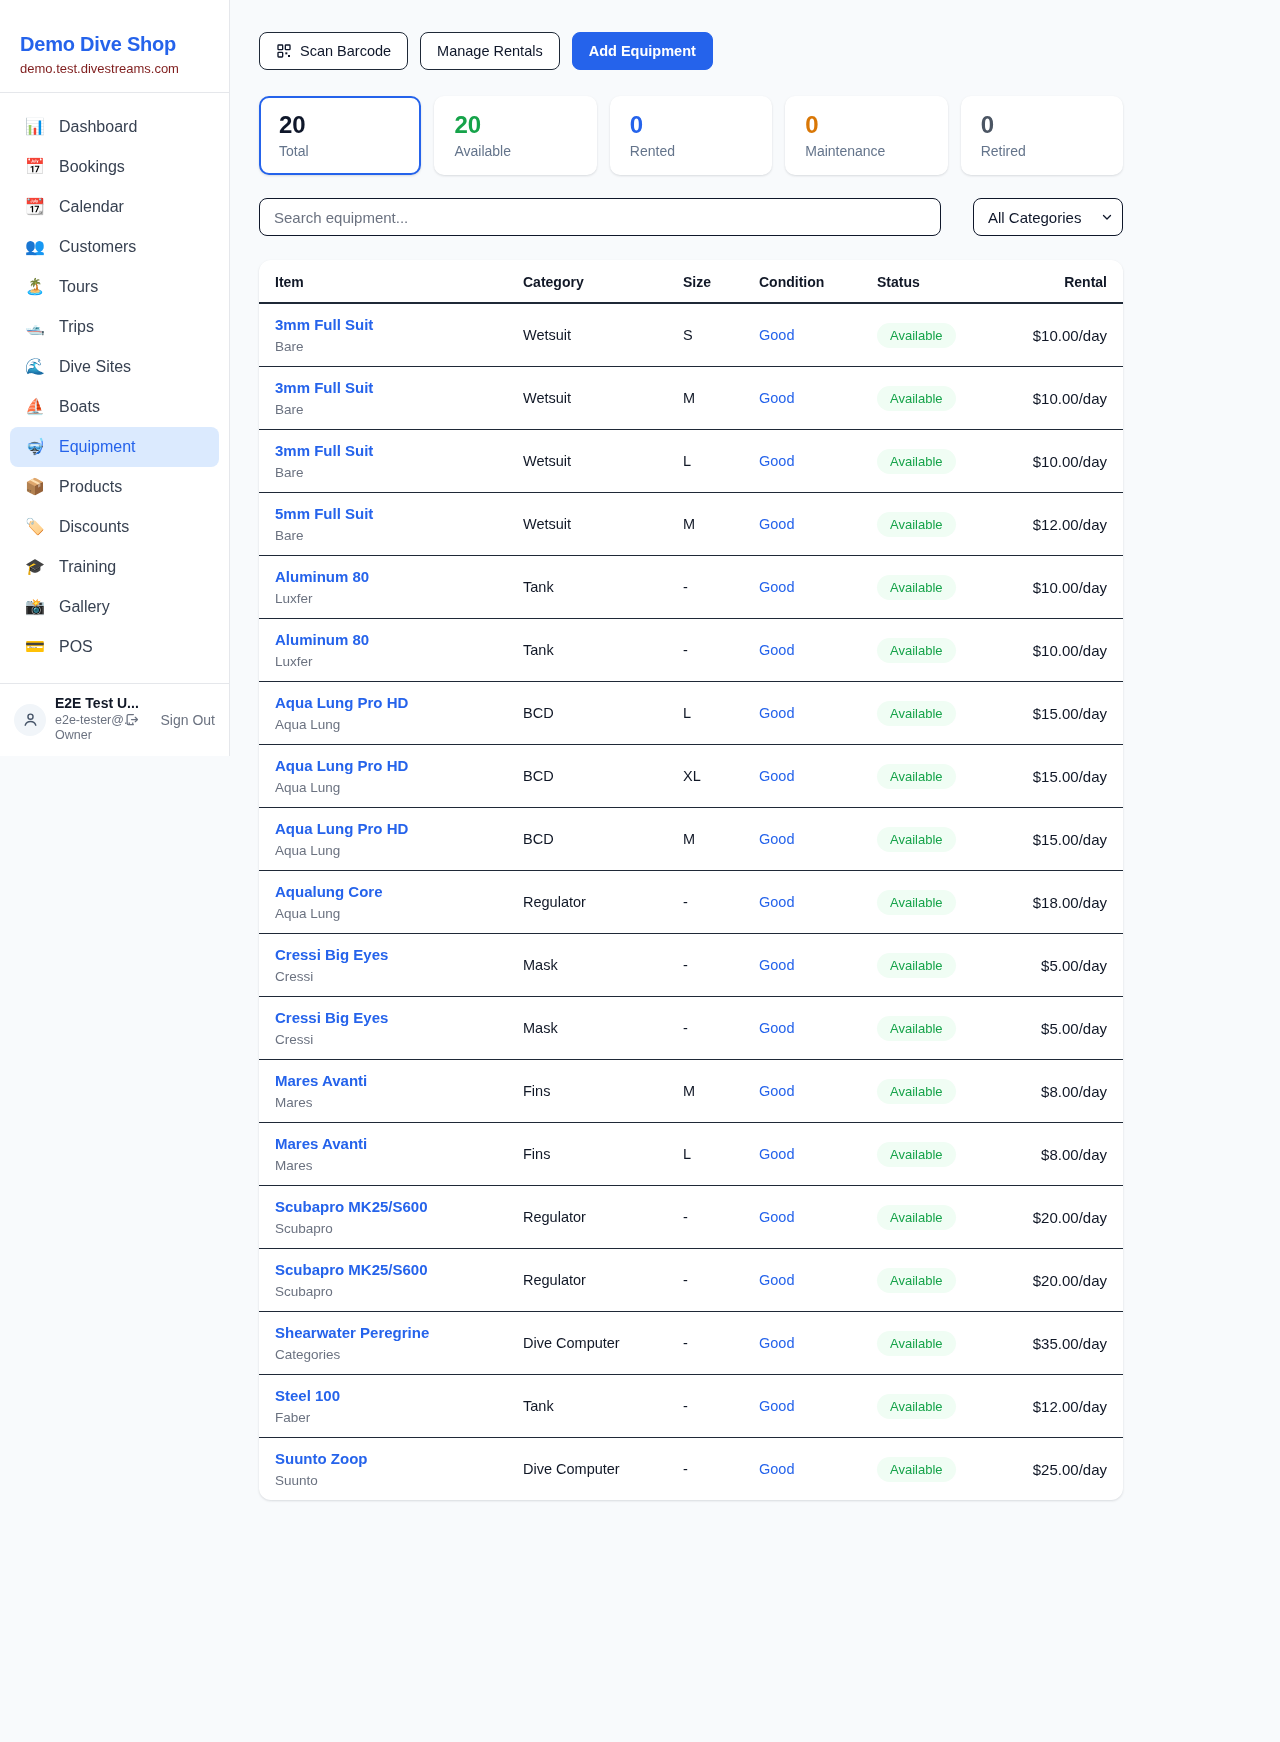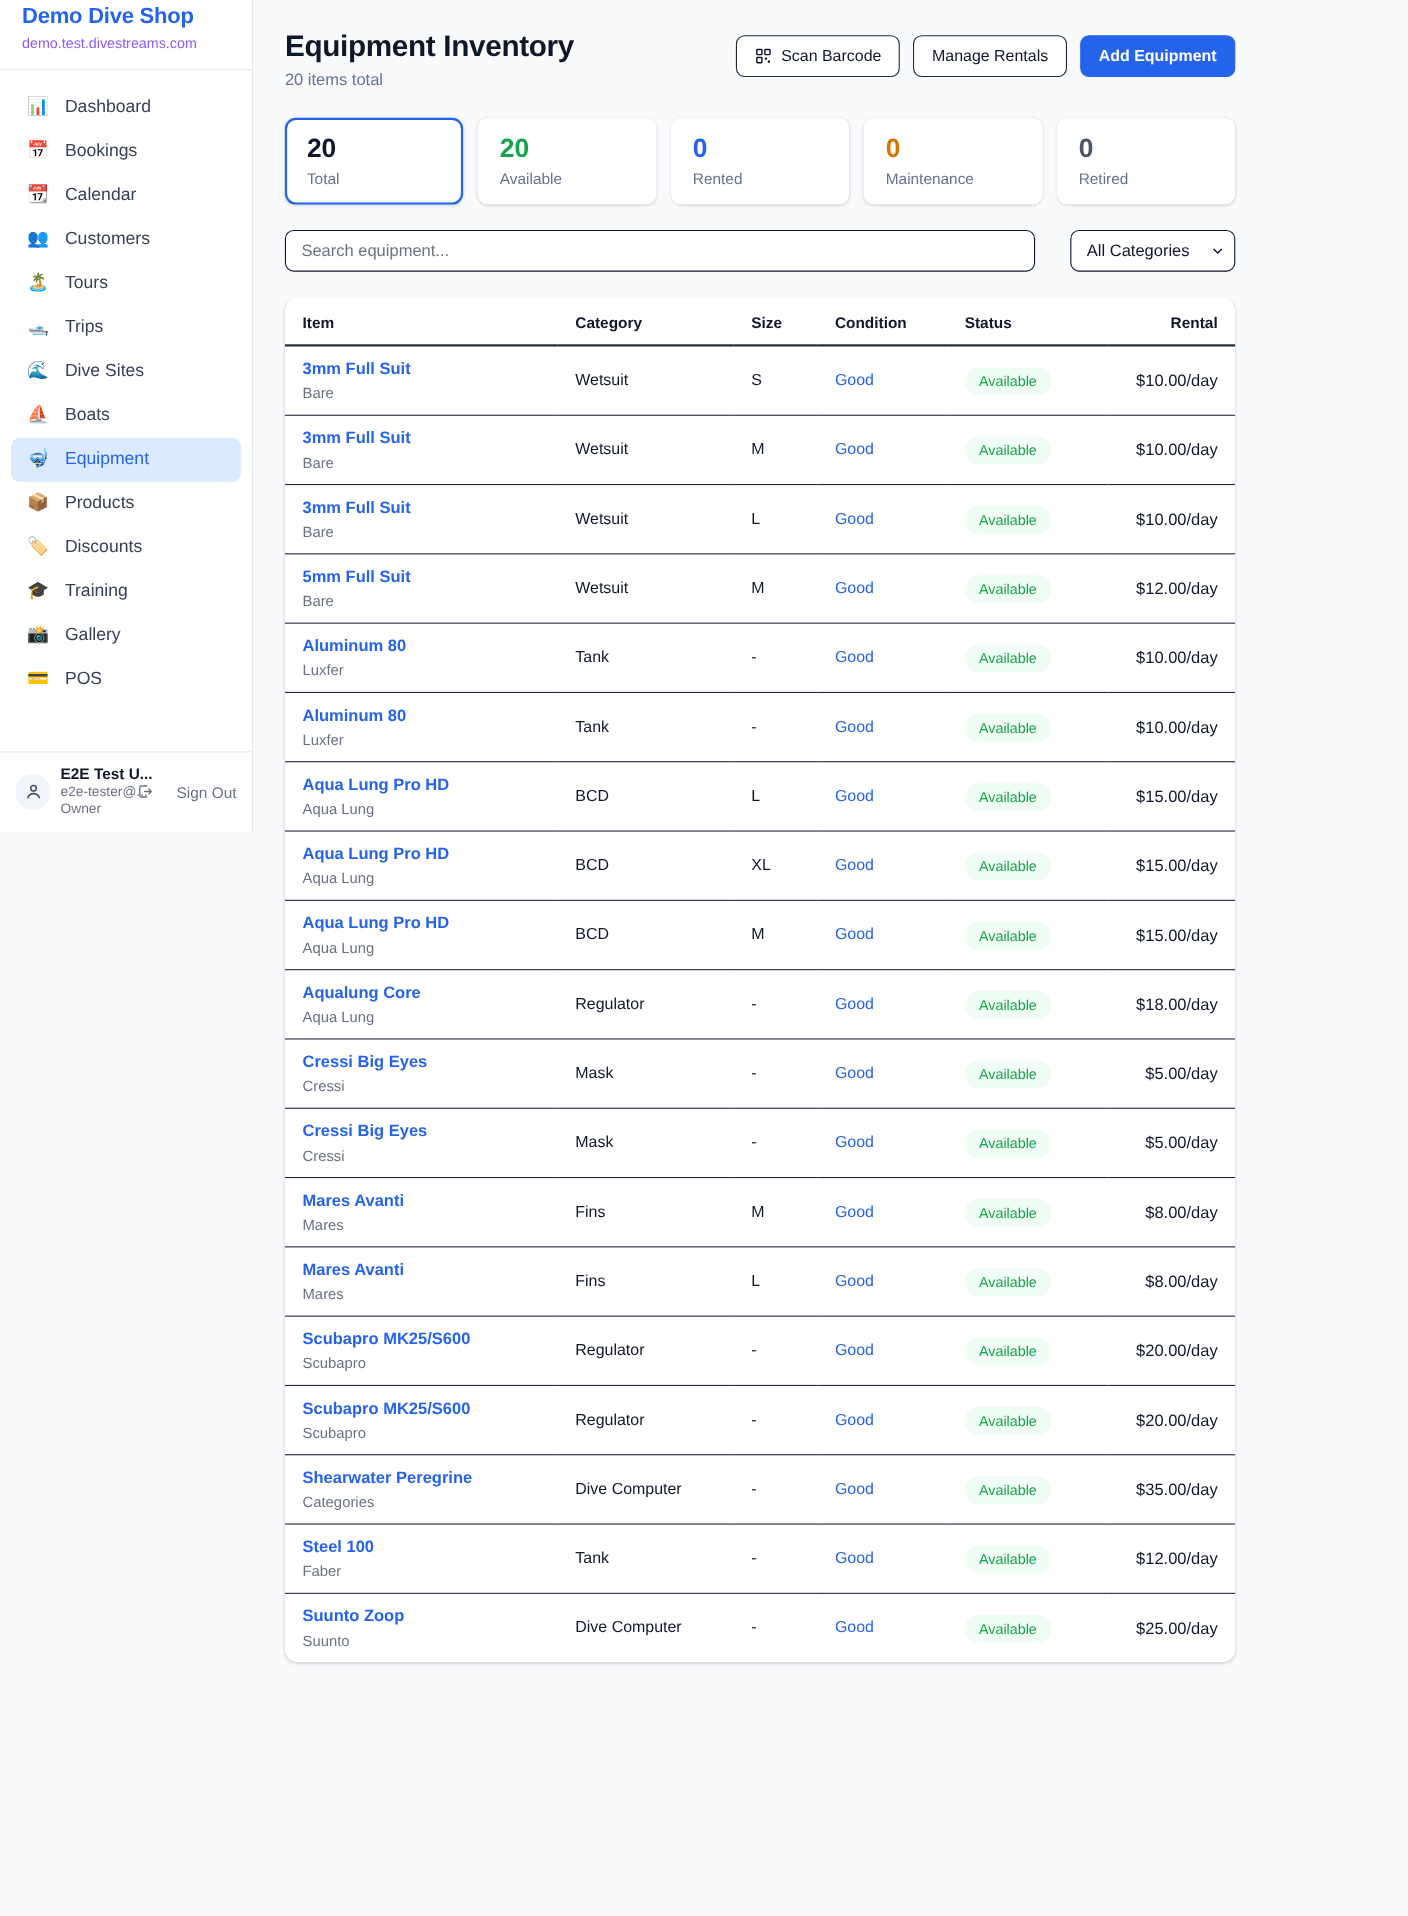--- a/index.html
+++ b/index.html
@@ -11,23 +11,23 @@
   }
 
   
   .sidebar {
     position: absolute; left: 0; top: 0;
     width: 230px; height: 756px;
     background: #ffffff;
     border-right: 1px solid #e5e7eb;
     display: flex; flex-direction: column;
   }
-  .brand-block { padding: 4px 20px 16px; border-bottom: 1px solid #e5e7eb; }
+  .brand-block { padding: 33px 20px 16px; border-bottom: 1px solid #e5e7eb; }
   .brand-name { color: #2563eb; font-size: 20px; font-weight: 800; letter-spacing: -0.2px; }
-  .brand-domain { color: #8b5cf6; font-size: 13px; margin-top: 5px; }
+  .brand-domain { color: #7f1d1d; font-size: 13px; margin-top: 5px; }
 
   nav { padding: 14px 0 0; }
   .nav-item {
     display: flex; align-items: center; gap: 13px;
     height: 40px; margin: 0 10px; padding: 0 14px;
     border-radius: 8px; cursor: pointer;
     color: #374151; font-size: 16px;
   }
   .nav-item .nav-icon { width: 22px; font-size: 16px; text-align: center; line-height: 1; }
   .nav-item.active { background: #dbeafe; color: #2563eb; }
@@ -214,24 +214,20 @@
       </svg>
       <span>Sign Out</span>
     </button>
   </div>
 </aside>
 
 <div class="main">
   <div class="content">
 
     <div class="page-header">
-      <div>
-        <div class="page-title">Equipment Inventory</div>
-        <div class="page-subtitle">20 items total</div>
-      </div>
       <div class="header-actions">
         <button class="btn btn-outline">
           <svg width="16" height="16" viewBox="0 0 24 24" fill="#0f172a">
             <rect x="3" y="3" width="7" height="7" rx="1" fill="none" stroke="#0f172a" stroke-width="2"></rect>
             <rect x="14" y="3" width="7" height="7" rx="1" fill="none" stroke="#0f172a" stroke-width="2"></rect>
             <rect x="3" y="14" width="7" height="7" rx="1" fill="none" stroke="#0f172a" stroke-width="2"></rect>
             <rect x="14" y="14" width="3" height="3"></rect>
             <rect x="18" y="18" width="3" height="3"></rect>
           </svg>
           <span>Scan Barcode</span>

